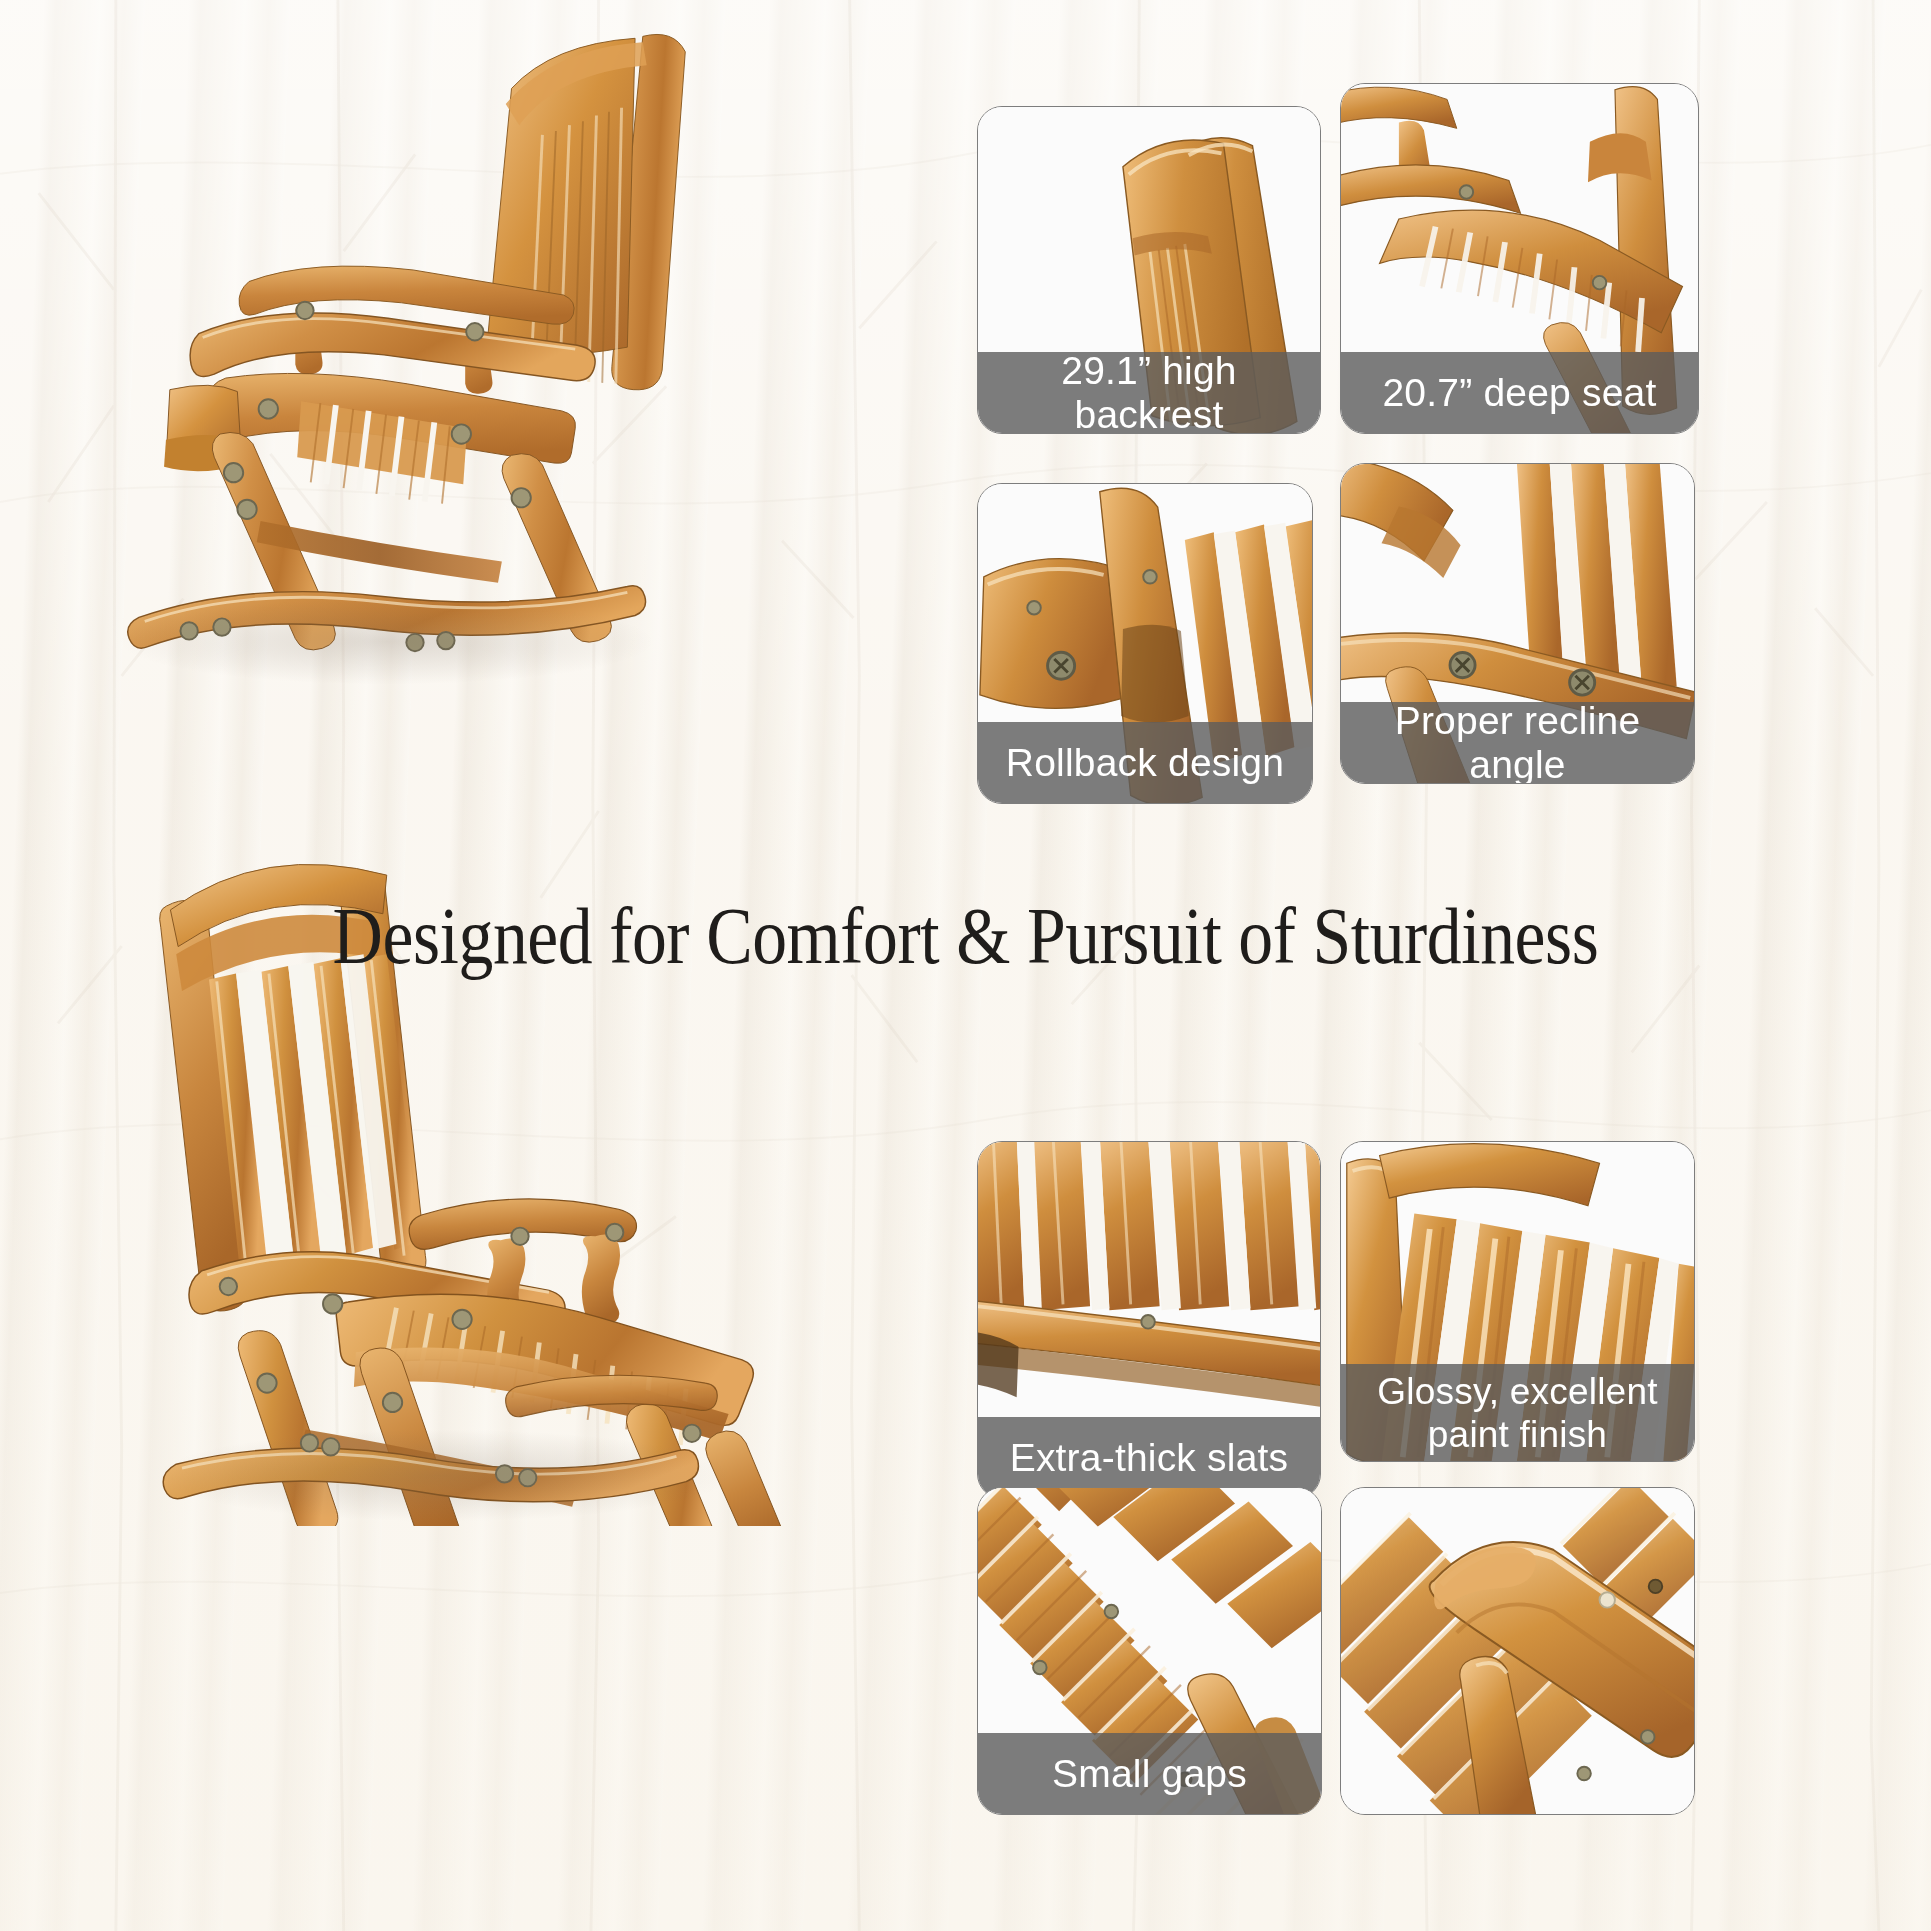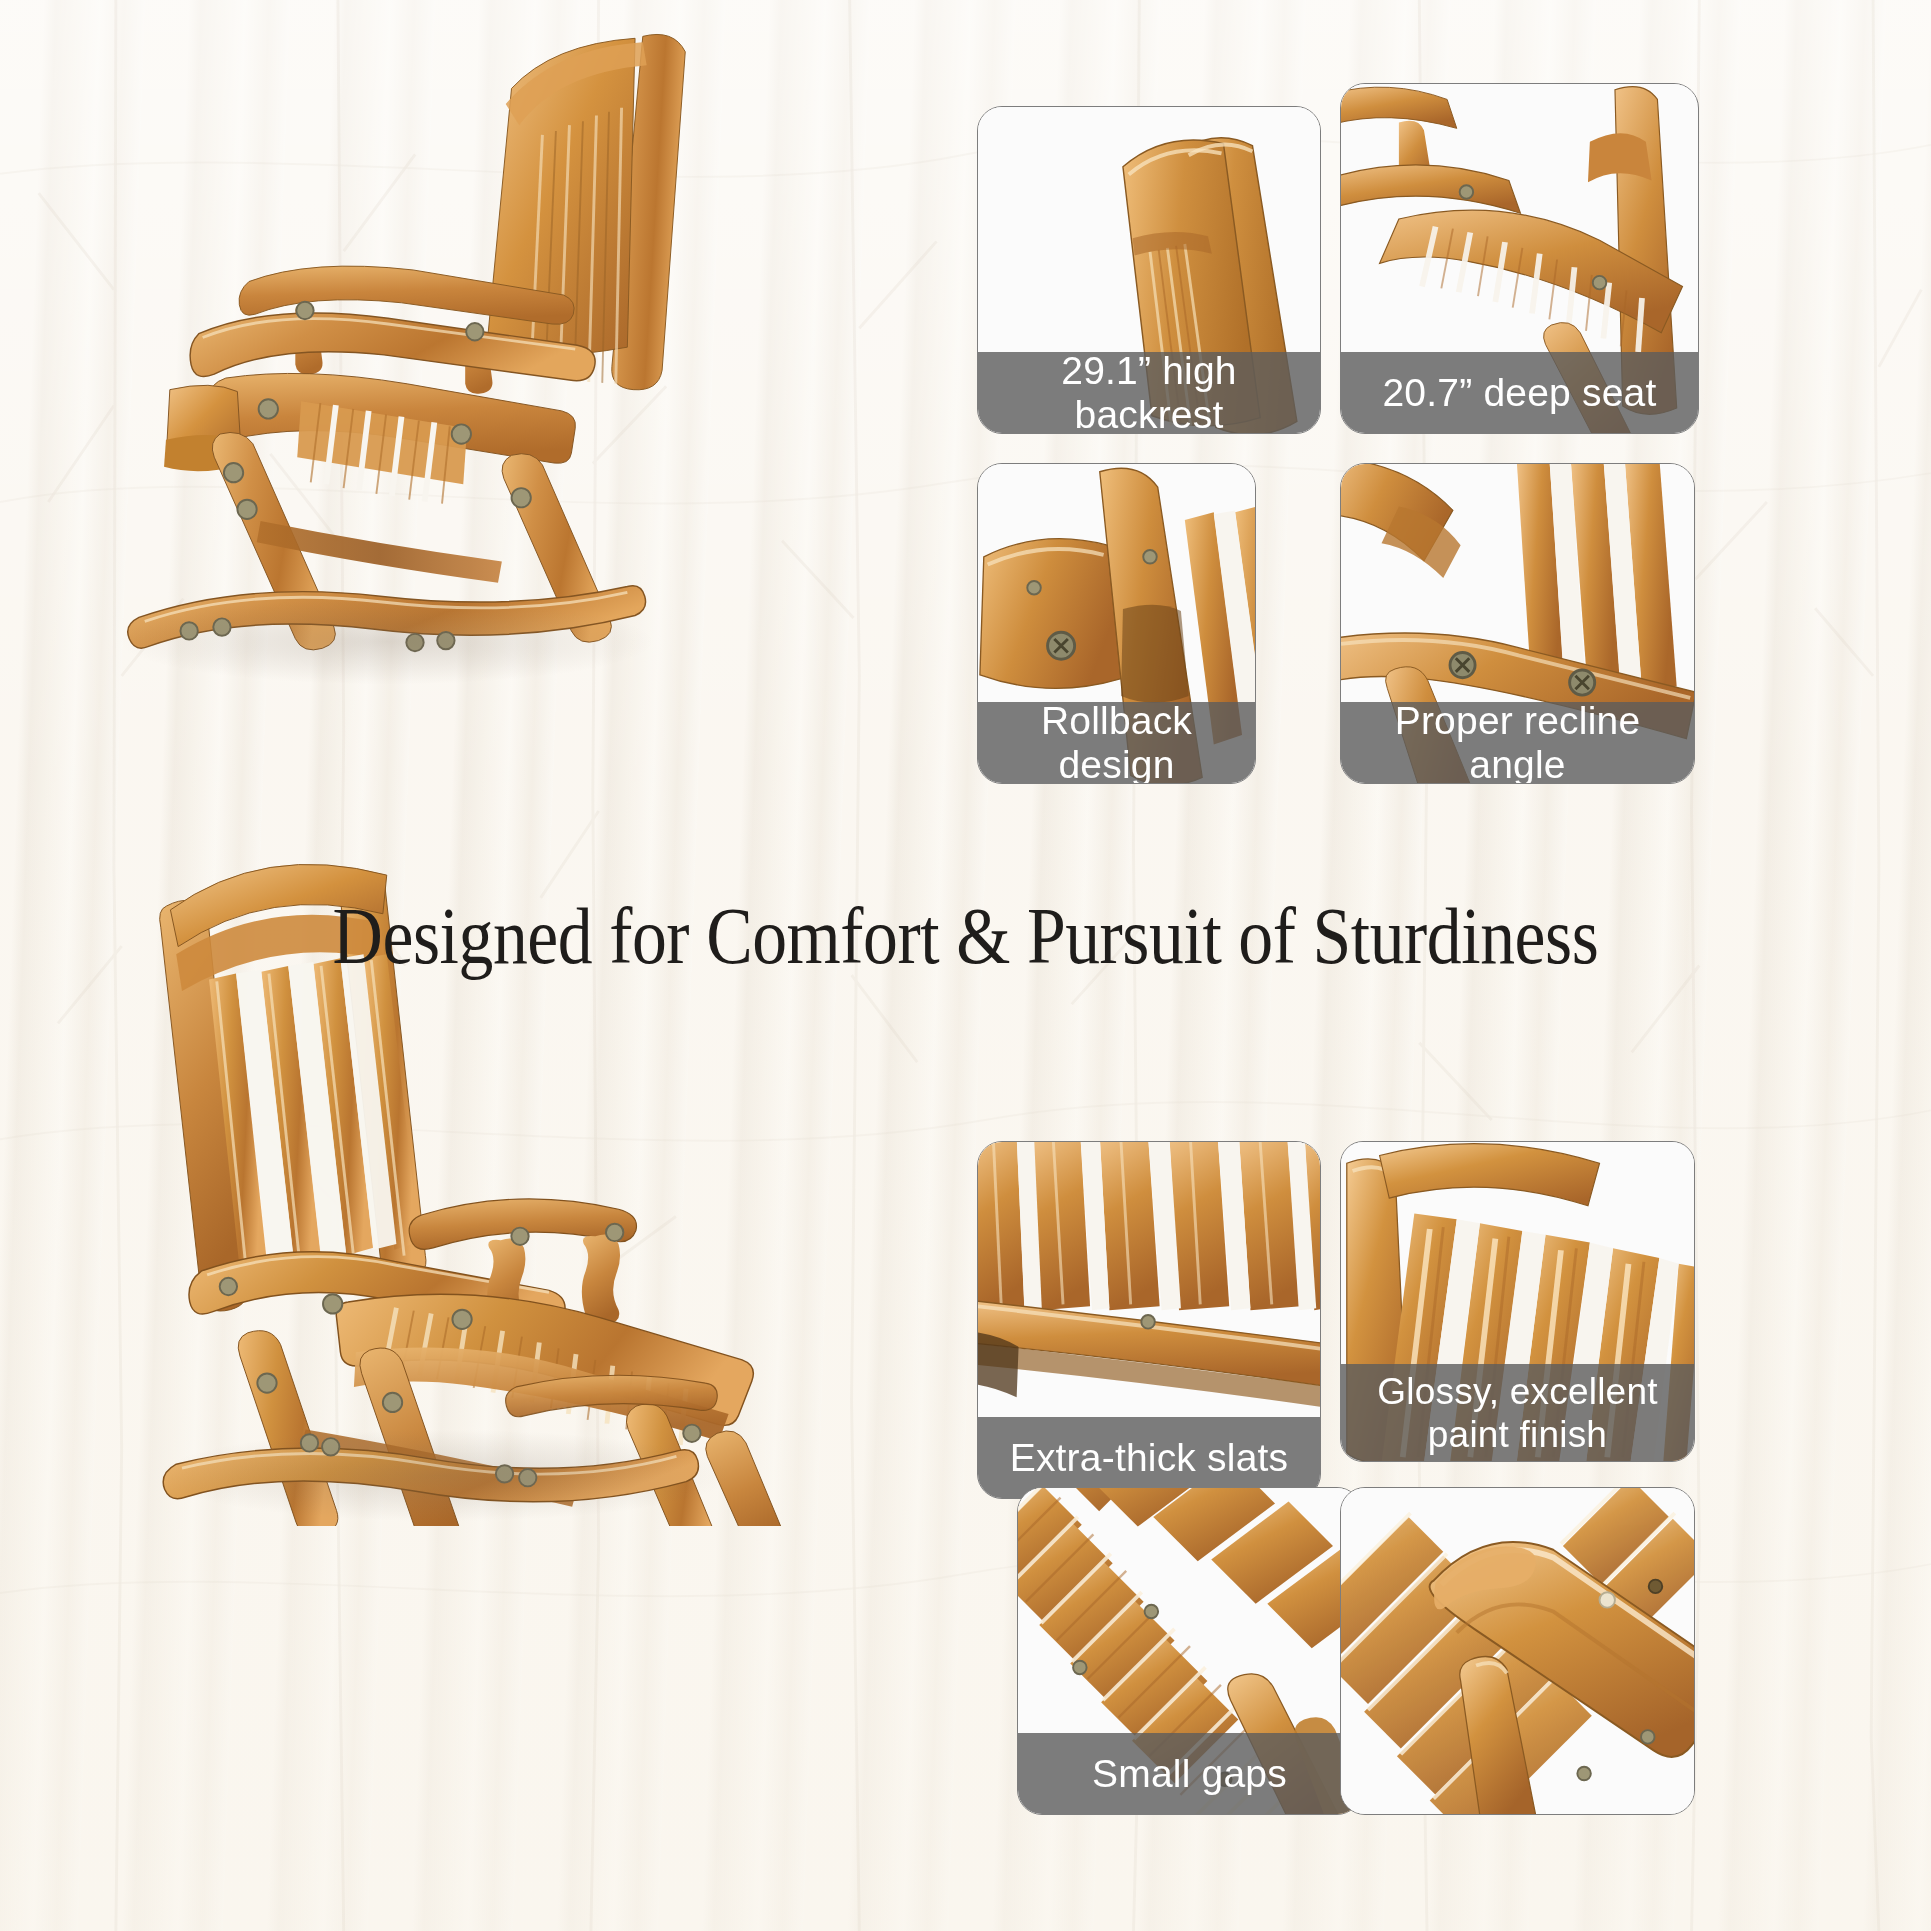--- a/index.html
+++ b/index.html
@@ -388,21 +388,21 @@
       </g>
 
       <path d="M218 250 q20 -8 30 8 l52 104 q6 14 -10 20 q-18 6 -24 -8 l-54 -104 q-6 -14 6 -20 z" fill="url(#c2a)" stroke="#8a5a22" stroke-width="1"></path>
       <circle cx="130" cy="112" r="7" fill="#9e9776" stroke="#6c6750" stroke-width="2"></circle>
       <circle cx="268" cy="206" r="7" fill="#9e9776" stroke="#6c6750" stroke-width="2"></circle>
     </svg>
   </div>
   <div class="caption cap-h1">20.7” deep seat</div>
 </div>
 
-<div class="card" style="left:977px; top:463px; width:279px; height:321px;">
+<div class="card" style="left:977px; top:483px; width:336px; height:321px;">
   <div class="photo">
     <svg viewBox="0 0 356 332" width="344" height="321" preserveAspectRatio="none">
       <rect width="356" height="332" fill="#fbfbfb"></rect>
       <defs>
         <linearGradient id="c3a" x1="0" y1="0" x2="1" y2="0.4">
           <stop offset="0%" stop-color="#efbe7b"></stop>
             <stop offset="48%" stop-color="#ce8d3d"></stop>
           <stop offset="100%" stop-color="#a9662a"></stop>
         </linearGradient>
       </defs>
@@ -562,21 +562,21 @@
     </svg>
   </div>
   <div class="caption cap-h2 two-line">
     <span style="display:block;">
       <span>Glossy, excellent</span><br>
       <span>paint finish</span>
     </span>
   </div>
 </div>
 
-<div class="card" style="left:977px; top:1487px; width:345px; height:328px;margin-left:40px;">
+<div class="card" style="left:977px; top:1487px; width:345px; height:328px;">
   <div class="photo">
     <svg viewBox="0 0 356 340" width="344" height="328" preserveAspectRatio="none">
       <rect width="356" height="340" fill="#fbfbfb"></rect>
       <defs>
         <linearGradient id="c7a" x1="0" y1="0" x2="0.6" y2="1">
           <stop offset="0%" stop-color="#f2c78c"></stop>
             <stop offset="45%" stop-color="#d0903f"></stop>
           <stop offset="100%" stop-color="#a5642a"></stop>
         </linearGradient>
       </defs>

